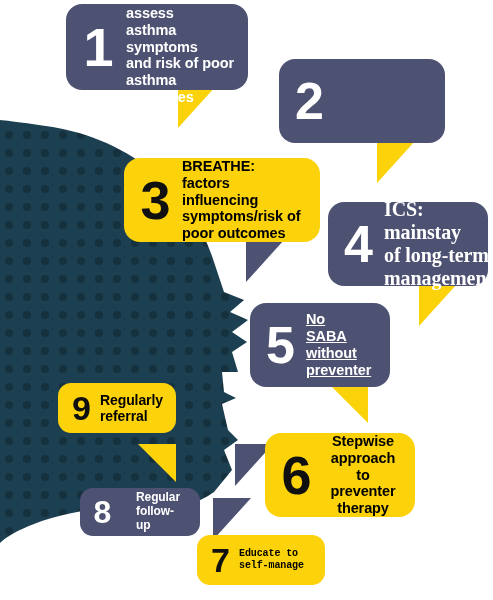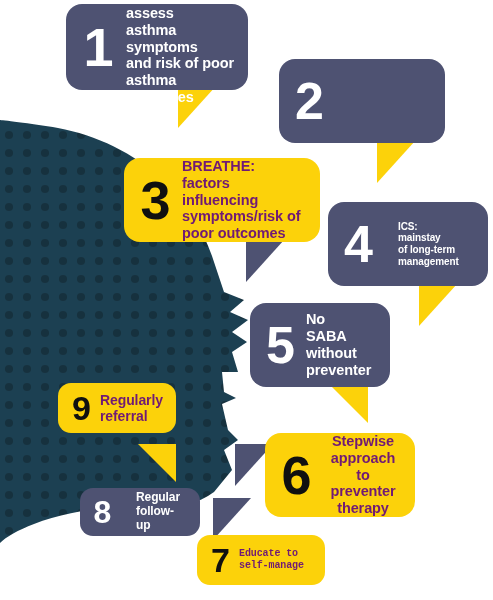--- a/index.html
+++ b/index.html
@@ -48,42 +48,42 @@
   }
   .callout.dark .num { color: #ffffff; }
   .callout.yellow .num { color: #101010; }
   .txt {
     font-weight: bold;
     line-height: 1.16;
     letter-spacing: -0.1px;
     white-space: pre-line;
   }
   .callout.dark .txt { color: #ffffff; }
-  .callout.yellow .txt { color: #701a75; }
+  .callout.yellow .txt { color: #000000; }
 
   
   #c1 { left: 66px;  top: 4px;   width: 182px; height: 86px;  border-radius: 16px; }
   #c1 .num { font-size: 54px; width: 44px; }
   #c1 .txt { font-size: 14.5px; margin-left: 6px; }
 
   #c2 { left: 279px; top: 59px;  width: 166px; height: 84px;  border-radius: 16px; }
   #c2 .num { font-size: 52px; width: 40px; }
   #c2 .txt { font-size: 14.5px; margin-left: 6px; }
 
   #c3 { left: 124px; top: 158px; width: 196px; height: 84px;  border-radius: 16px; }
   #c3 .num { font-size: 54px; width: 42px; }
   #c3 .txt { font-size: 14.5px; margin-left: 6px; }
 
   #c4 { left: 328px; top: 202px; width: 160px; height: 84px;  border-radius: 16px; }
   #c4 .num { font-size: 52px; width: 40px; }
-  #c4 .txt { font-size: 10px; margin-left: 20px; }
+  #c4 .txt { font-size: 20px; margin-left: 6px; font-family: Liberation Serif, serif; }
 
   #c5 { left: 250px; top: 303px; width: 140px; height: 84px;  border-radius: 16px; }
   #c5 .num { font-size: 52px; width: 40px; }
-  #c5 .txt { font-size: 14.5px; margin-left: 6px; }
+  #c5 .txt { font-size: 14.5px; margin-left: 6px; text-decoration: underline; }
 
   #c6 { left: 265px; top: 433px; width: 150px; height: 84px;  border-radius: 16px; }
   #c6 .num { font-size: 54px; width: 42px; }
   #c6 .txt { font-size: 14.5px; margin-left: 6px; text-align: center; }
 
   #c7 { left: 197px; top: 535px; width: 128px; height: 50px;  border-radius: 13px; }
   #c7 .num { font-size: 34px; width: 26px; }
   #c7 .txt { font-size: 10px; margin-left: 6px; font-family: Liberation Mono, monospace; }
 
   #c8 { left: 80px;  top: 488px; width: 120px; height: 48px;  border-radius: 13px; }

